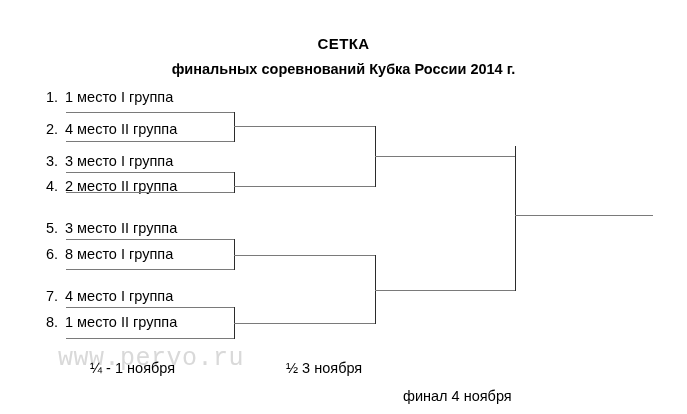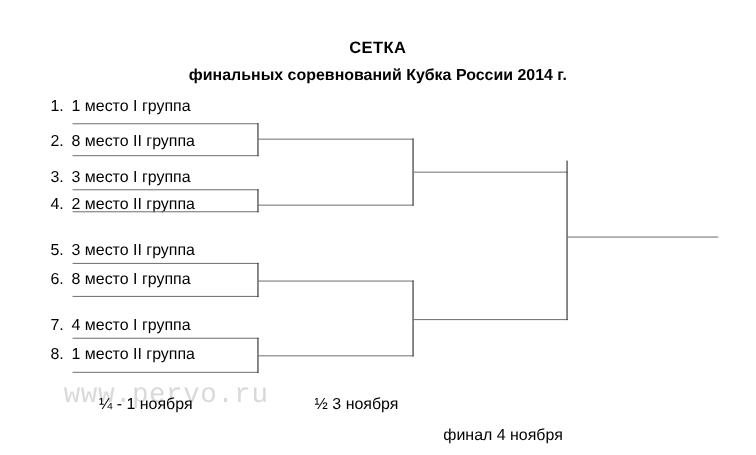--- a/index.html
+++ b/index.html
@@ -95,21 +95,21 @@
   <div class="title" id="title-main">СЕТКА</div>
   <div id="title-sub">финальных соревнований Кубка России 2014 г.</div>
 
   <div class="seed" style="left:32px; top:86px; width:210px;">
     <span class="seed-num">1.</span>
     <span class="seed-label">1 место I группа</span>
   </div>
 
   <div class="seed" style="left:32px; top:118px; width:210px;">
     <span class="seed-num">2.</span>
-    <span class="seed-label">8 место II группа</span>
+    <span class="seed-label">4 место II группа</span>
   </div>
 
   <div class="seed" style="left:32px; top:150px; width:210px;">
     <span class="seed-num">3.</span>
     <span class="seed-label">3 место I группа</span>
   </div>
 
   <div class="seed" style="left:32px; top:175px; width:210px;">
     <span class="seed-num">4.</span>
     <span class="seed-label">2 место II группа</span>

